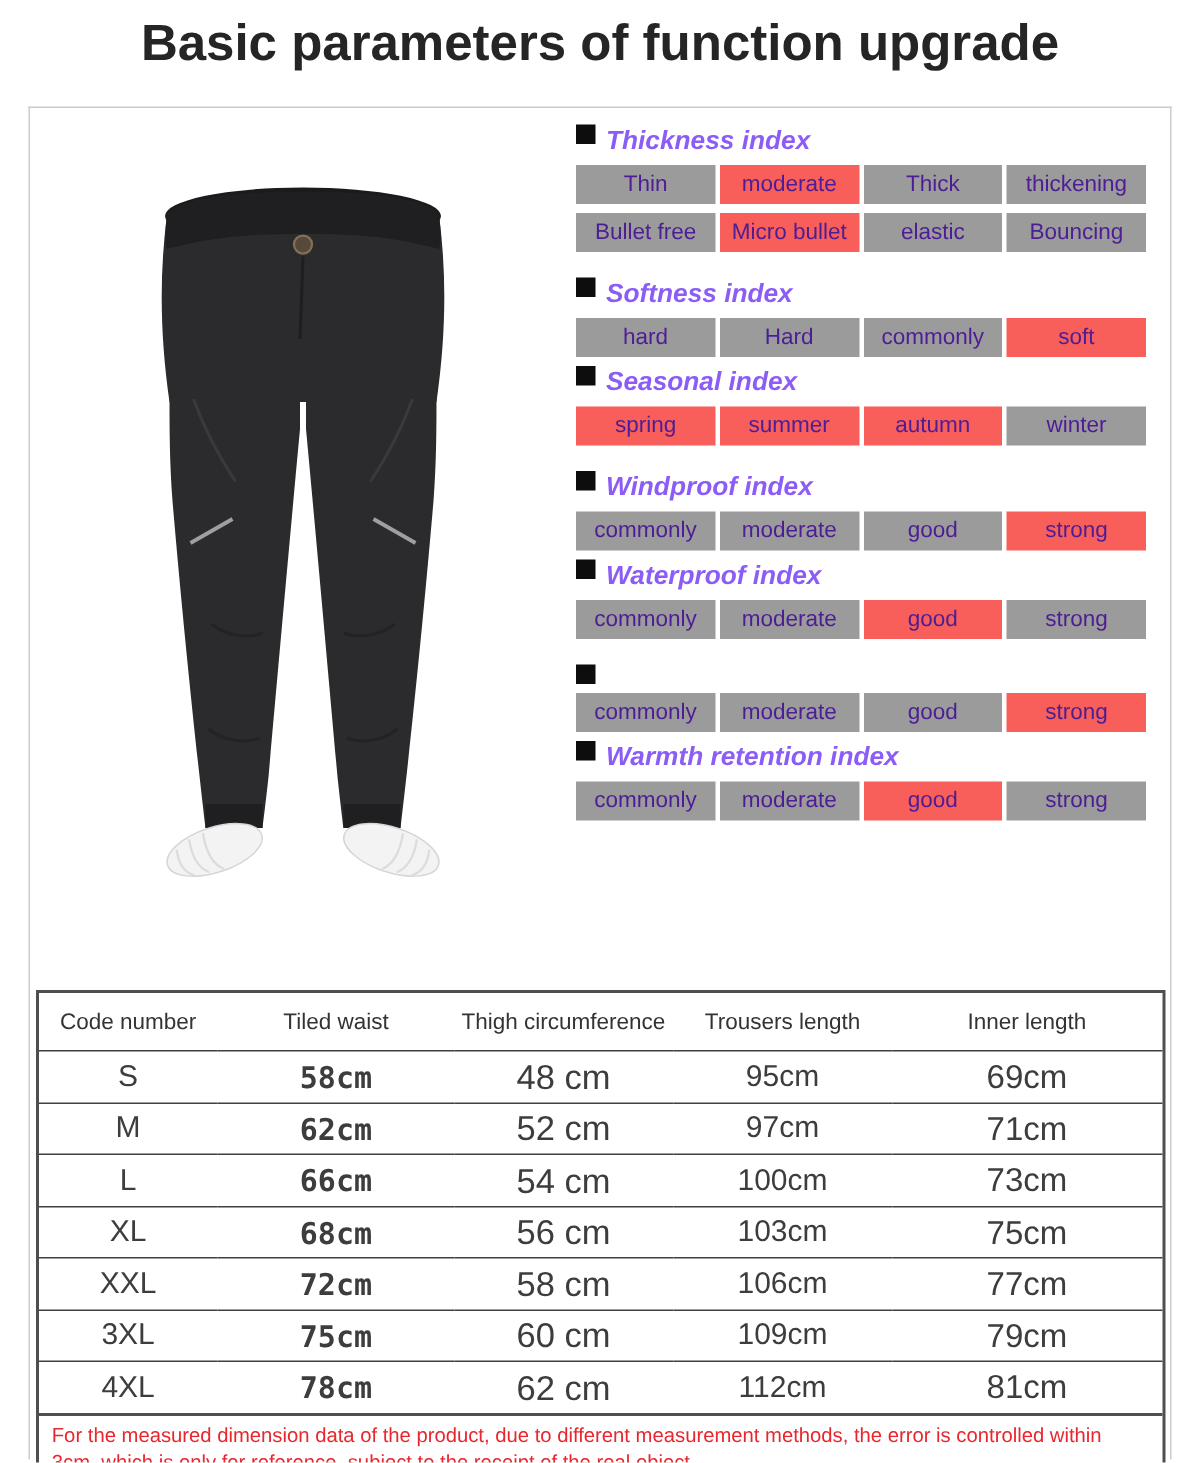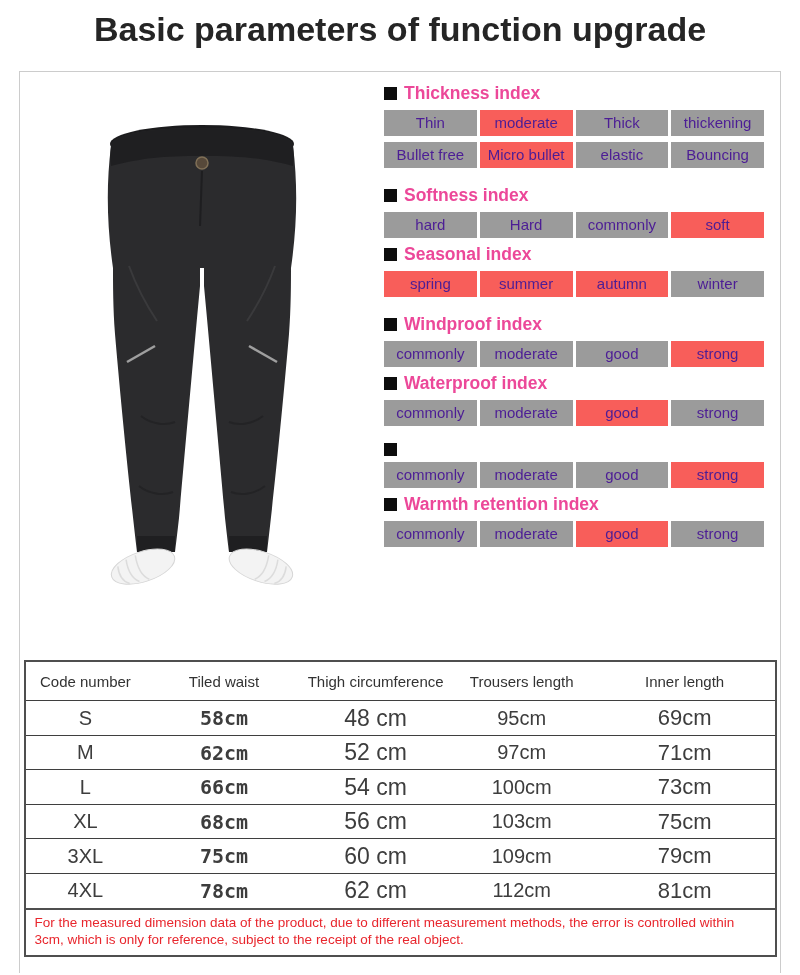--- a/index.html
+++ b/index.html
@@ -44,24 +44,24 @@
     align-items:flex-start;
     padding-top:44px;
   }
   .index-col{
     width:396px;
     padding:11px 16px 0 0;
   }
   .index-section .index-header{
     font-size:17.5px;
     font-weight:bold;
-    color:#ec4899;
+    color:#8b5cf6;
     display:flex;
-    align-items:center;
     margin-bottom:6px;
+    font-style:italic;
   }
   .bullet{
     display:inline-block;
     width:13px;height:13px;
     background:#0d0d0d;
     margin-right:7px;
     flex:0 0 auto;
   }
   .index-bar{
     display:flex;
@@ -329,20 +329,27 @@
             <td class="col-4">73cm</td>
           </tr>
           <tr>
             <td class="col-0">XL</td>
             <td class="col-1">68cm</td>
             <td class="col-2">56 cm</td>
             <td class="col-3">103cm</td>
             <td class="col-4">75cm</td>
           </tr>
           <tr>
+            <td class="col-0">XXL</td>
+            <td class="col-1">72cm</td>
+            <td class="col-2">58 cm</td>
+            <td class="col-3">106cm</td>
+            <td class="col-4">77cm</td>
+          </tr>
+          <tr>
             <td class="col-0">3XL</td>
             <td class="col-1">75cm</td>
             <td class="col-2">60 cm</td>
             <td class="col-3">109cm</td>
             <td class="col-4">79cm</td>
           </tr>
           <tr>
             <td class="col-0">4XL</td>
             <td class="col-1">78cm</td>
             <td class="col-2">62 cm</td>

